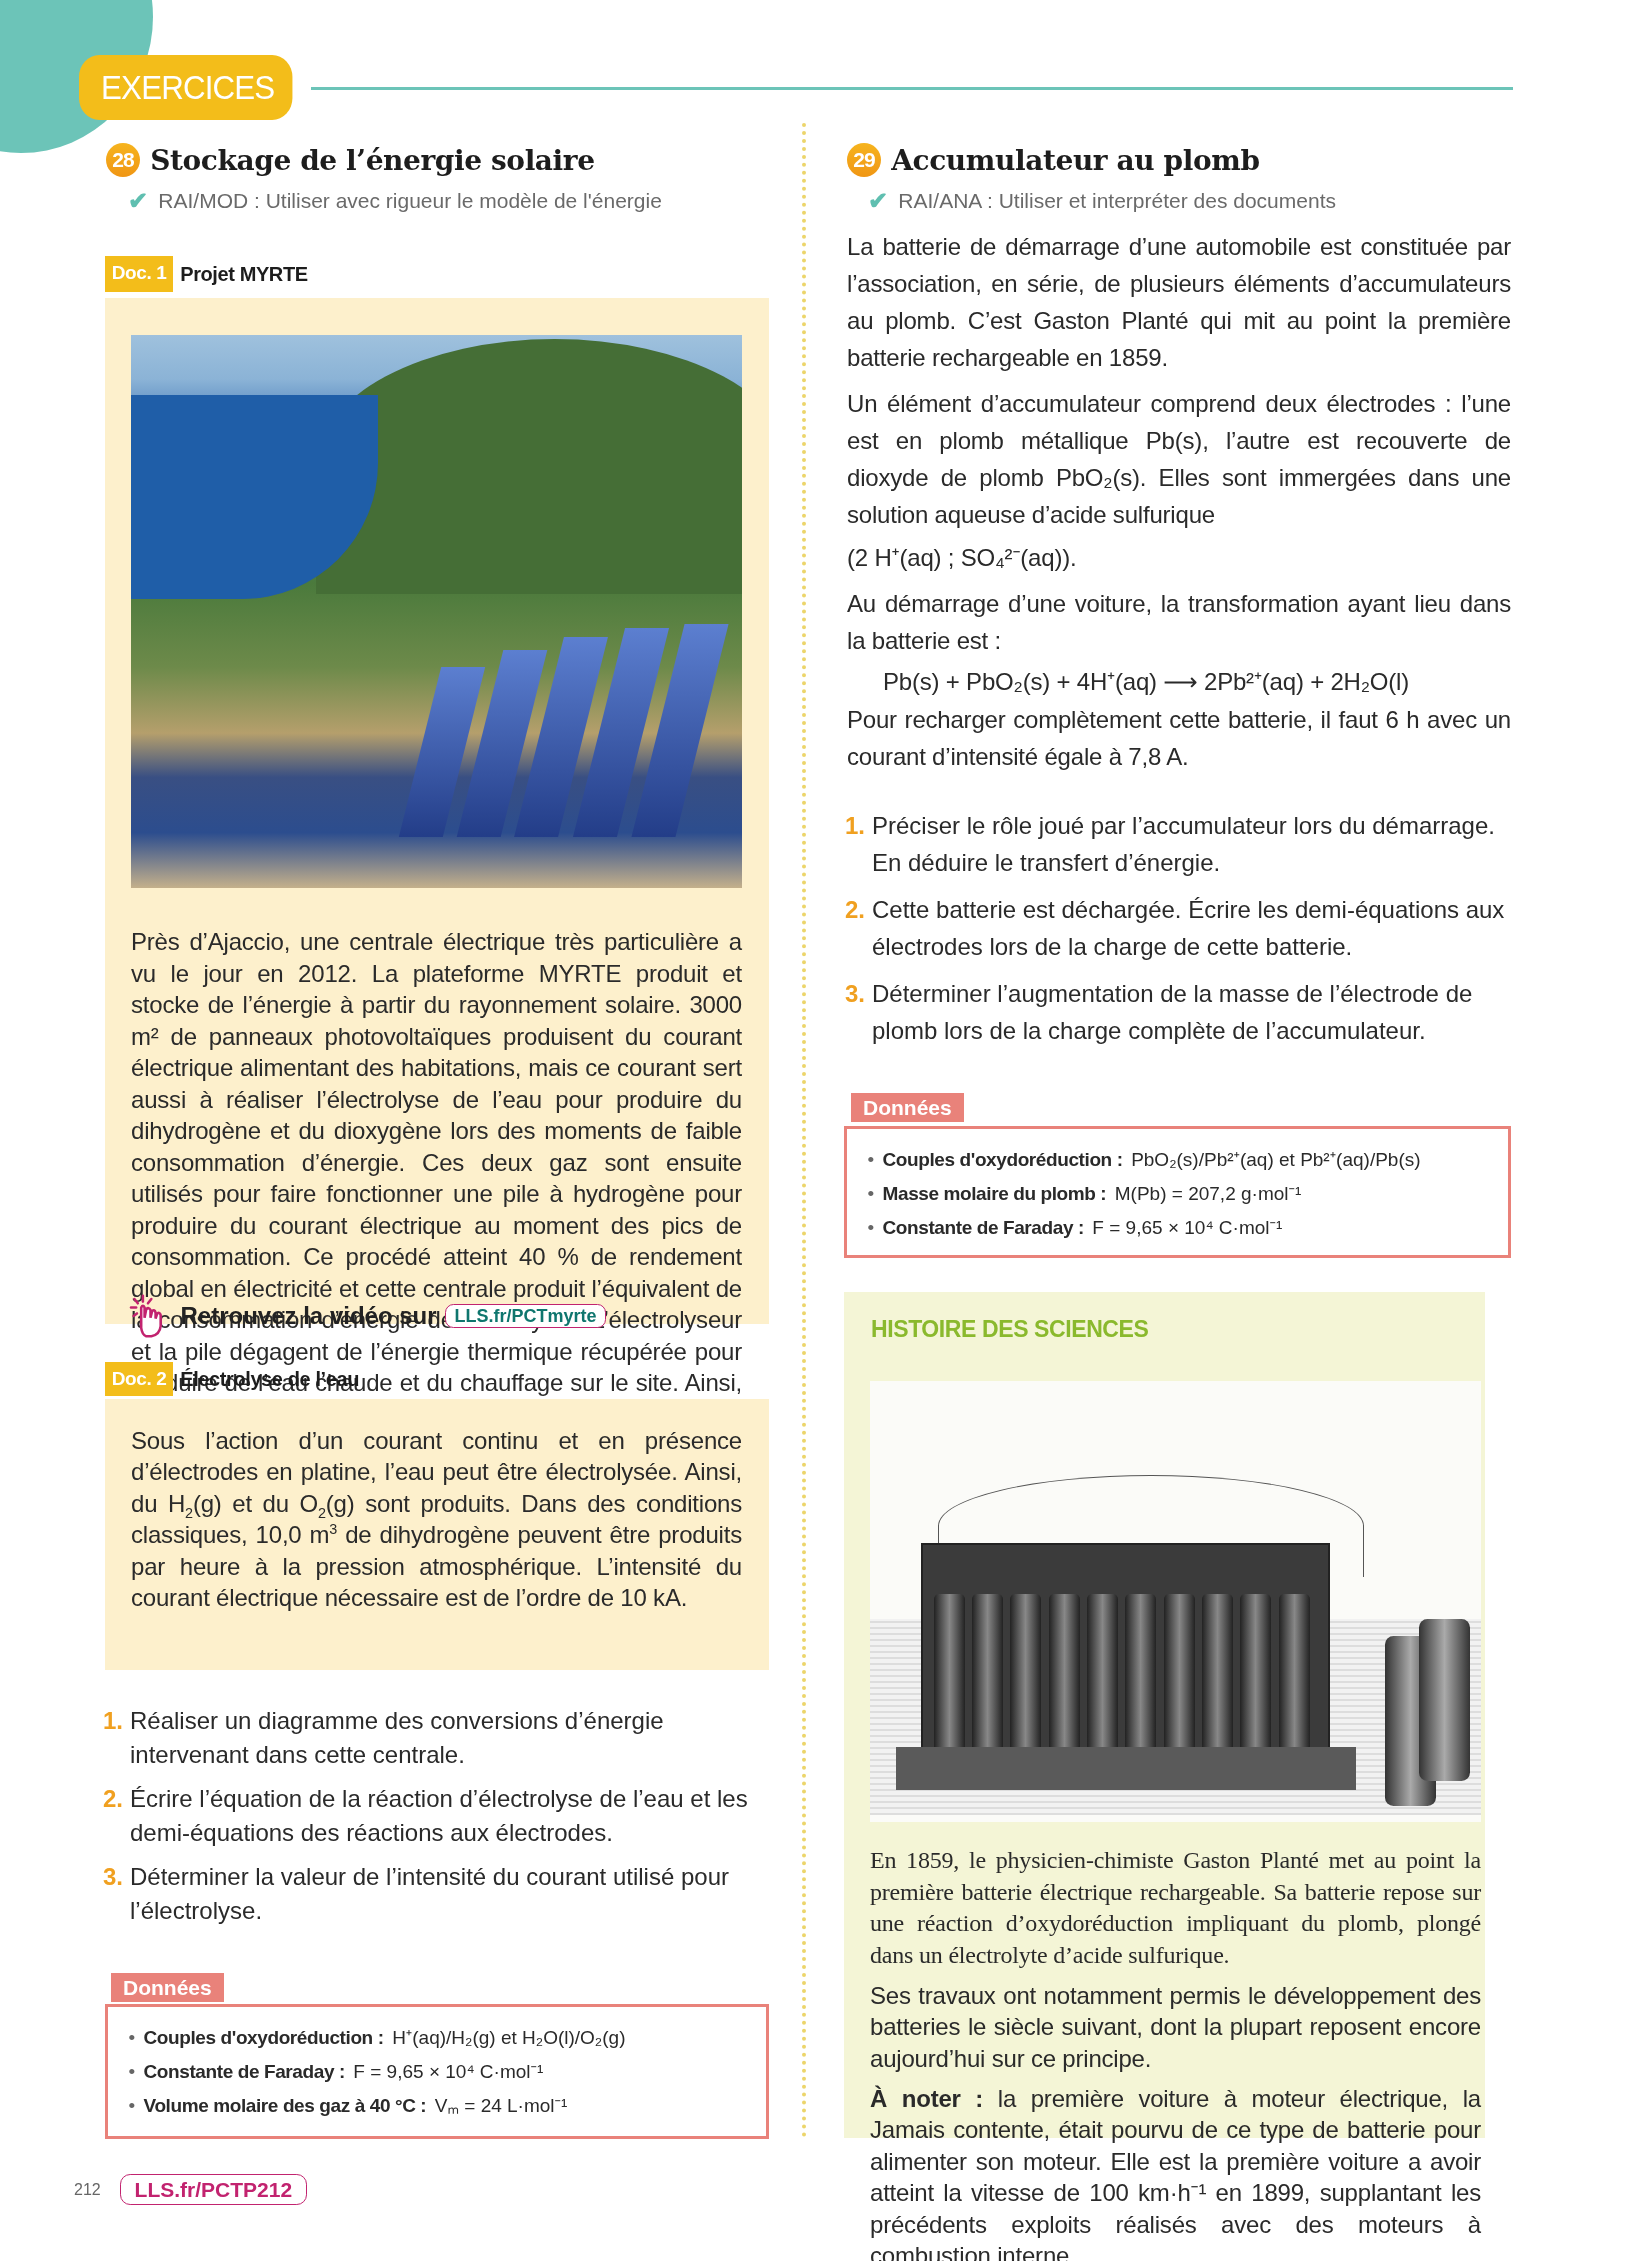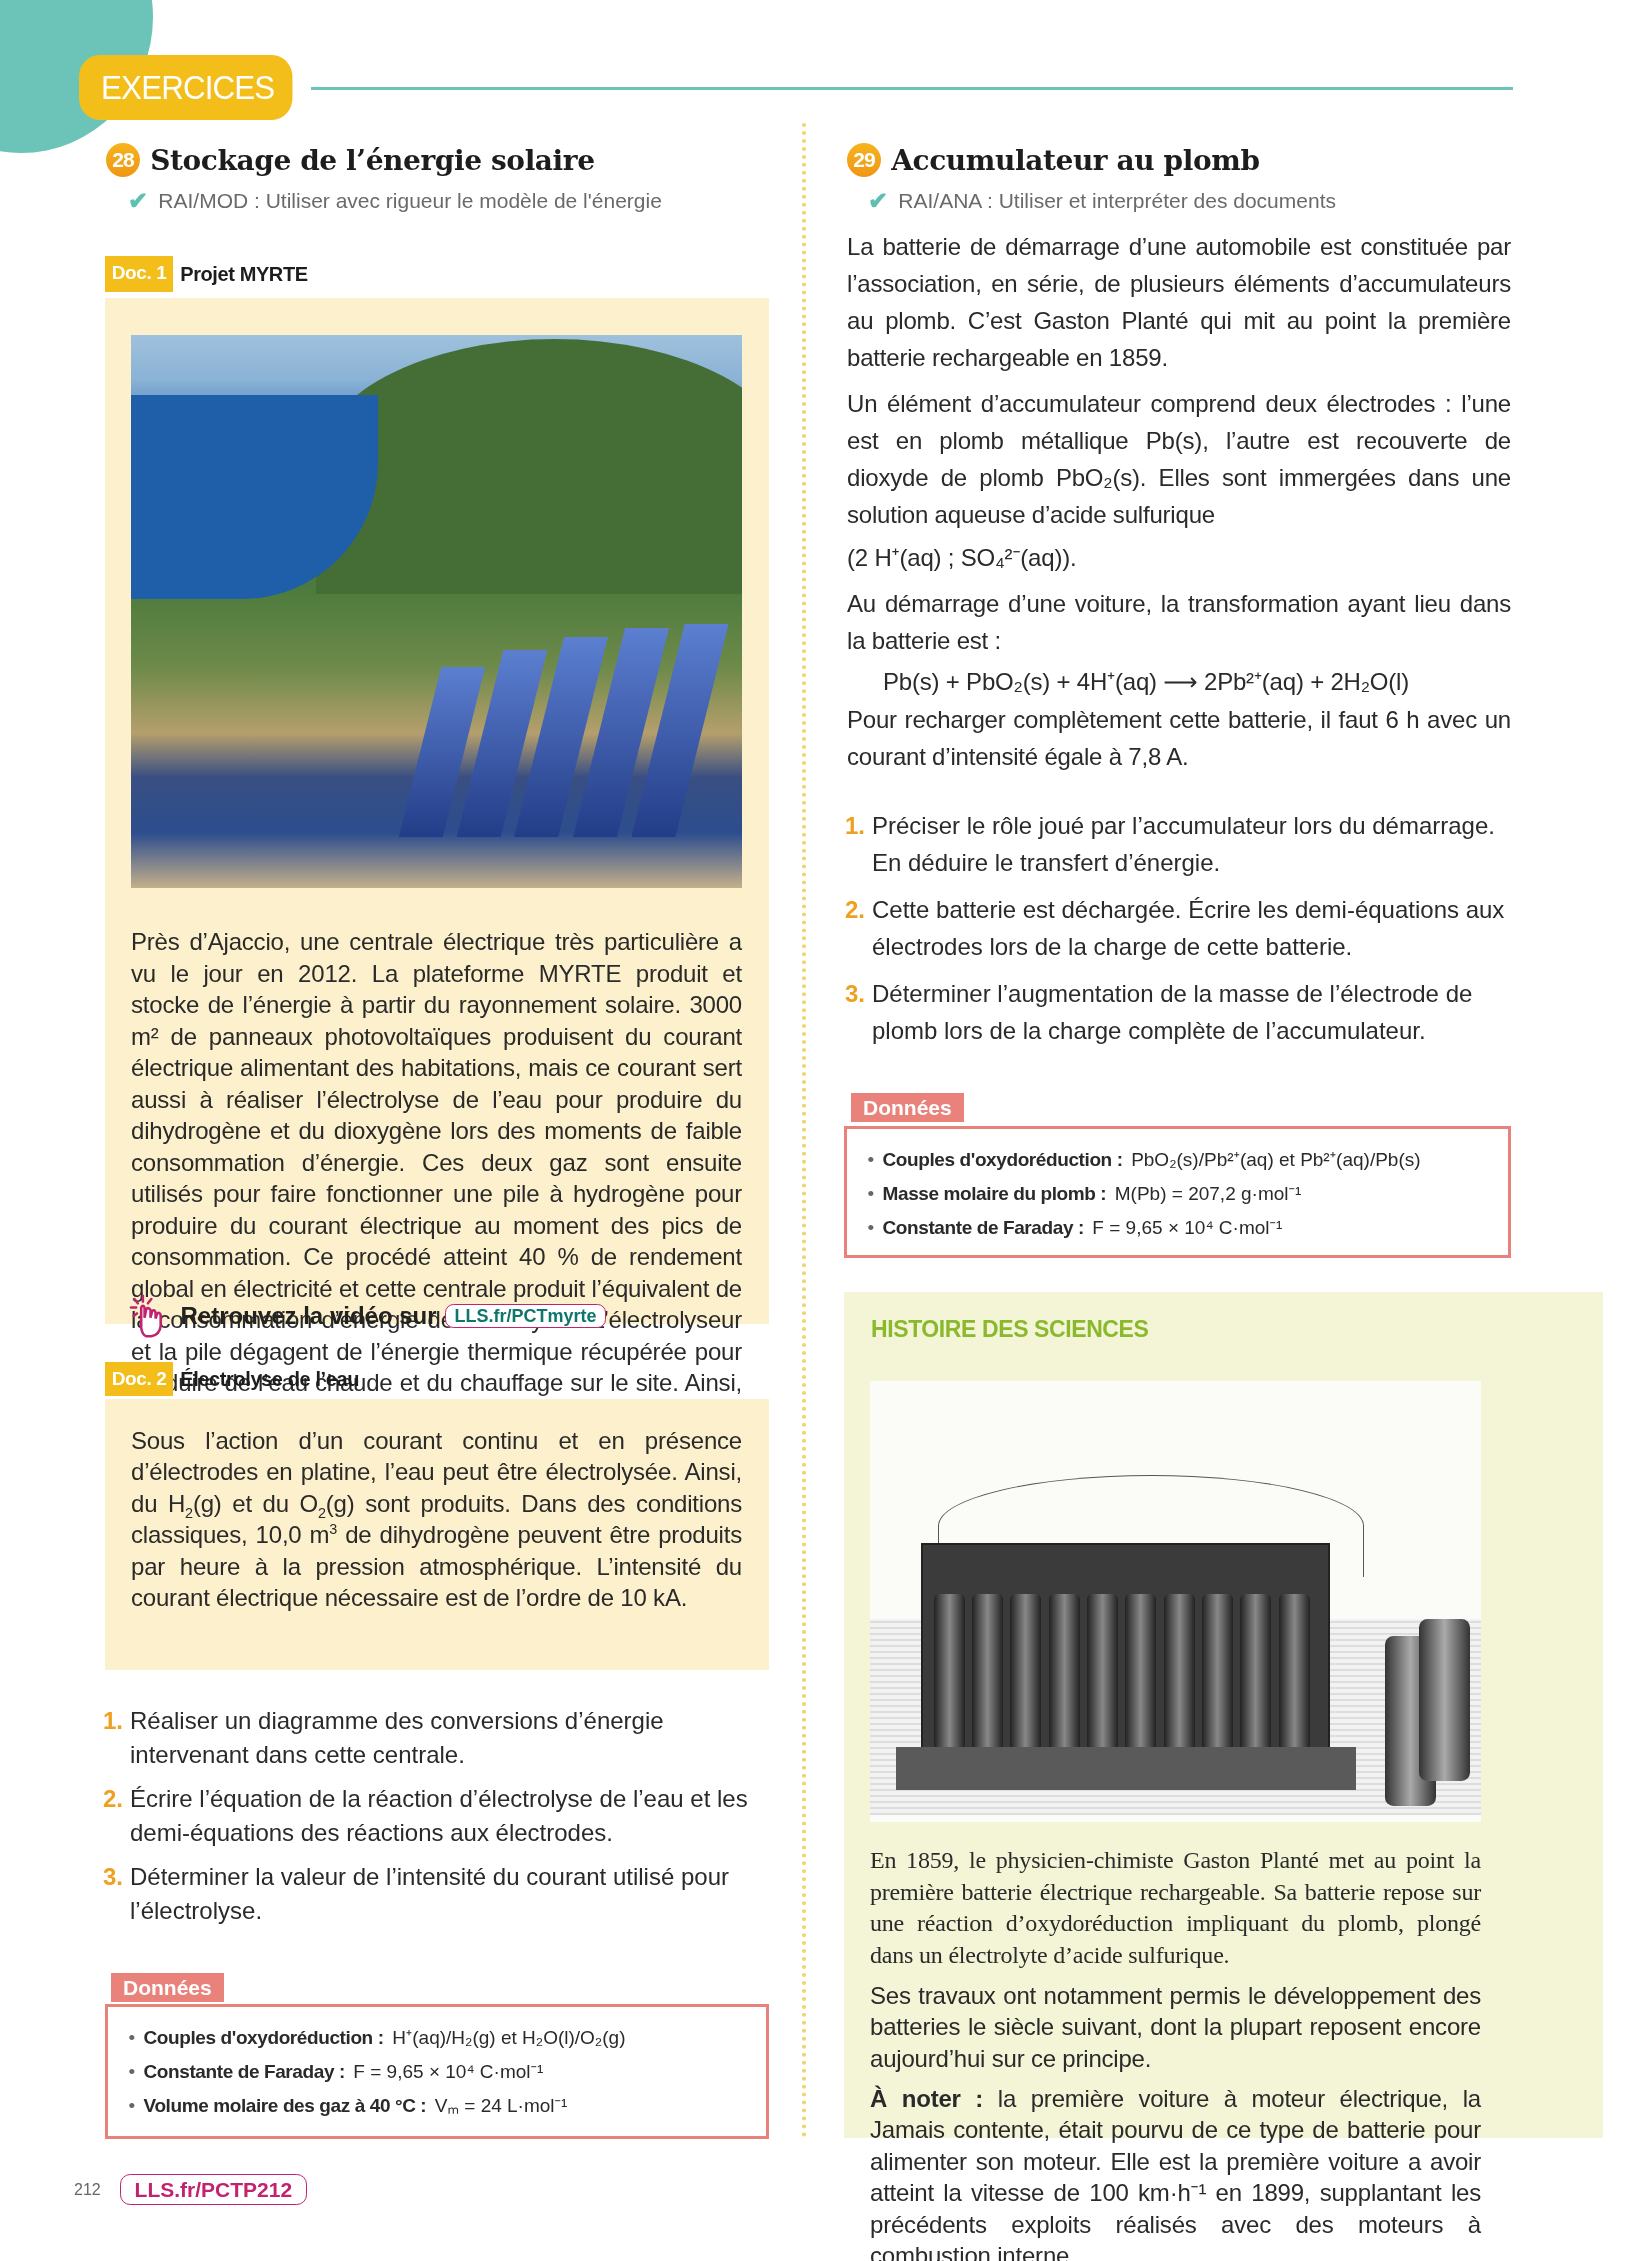--- a/index.html
+++ b/index.html
@@ -206,21 +206,21 @@
       <b>Masse molaire du plomb :</b>
       <span>M(Pb) = 207,2 g·mol⁻¹</span>
     </div>
   <div class="data-row">
       <span class="bullet">•</span>
       <b>Constante de Faraday :</b>
       <span>F = 9,65 × 10⁴ C·mol⁻¹</span>
     </div>
 </div>
 
-<div class="abs hist-box" style="left:844px; top:1292px; width:759px; height:846px;">
+<div class="abs hist-box" style="left:844px; top:1292px; width:641px; height:846px;">
   <div class="abs hist-title" style="left:27px; top:24px;">HISTOIRE DES SCIENCES</div>
   <div class="abs engraving" style="left:26px; top:89px; width:611px; height:441px;" title="Gravure de la batterie de Gaston Planté">
     <div class="floor"></div>
     <div class="wire" style="left:68px; top:94px; width:426px; height:102px;"></div>
     <div class="tank"></div>
     <div class="cell" style="left:64px;"></div>
       <div class="cell" style="left:102px;"></div>
       <div class="cell" style="left:140px;"></div>
     <div class="cell" style="left:179px;"></div>
       <div class="cell" style="left:217px;"></div>

